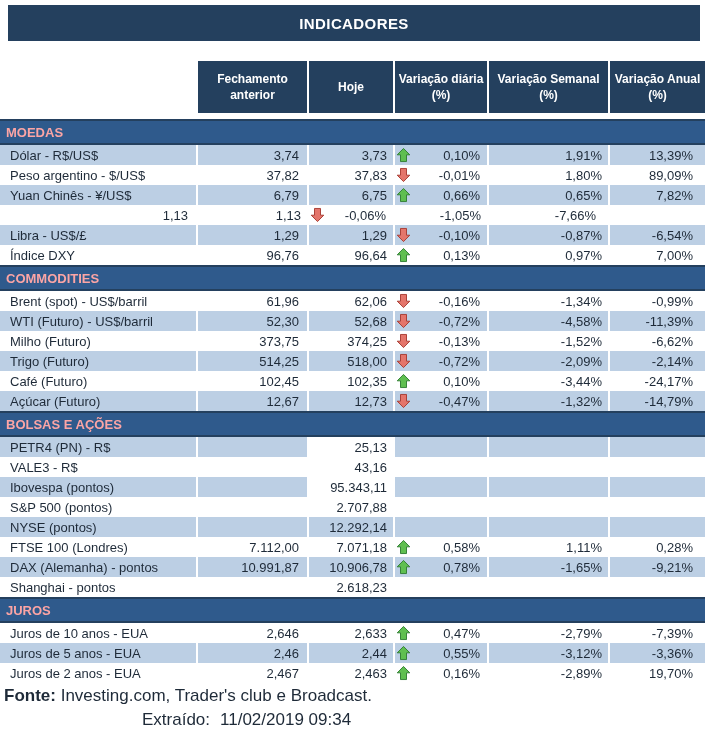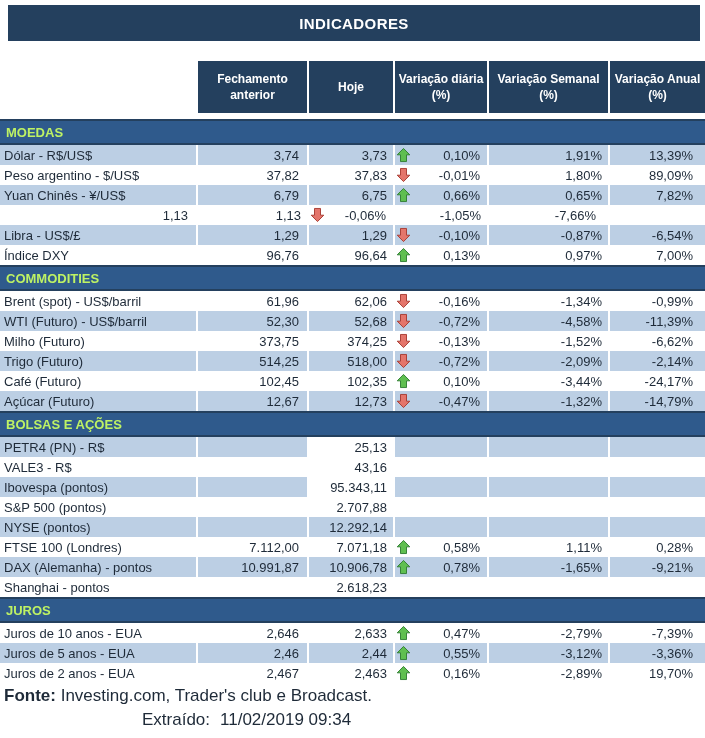--- a/index.html
+++ b/index.html
@@ -22,30 +22,30 @@
   .header-row{margin-top:20px;}
   .hcell{
     background:var(--navy);color:#fff;font-weight:bold;font-size:12px;
     height:52px;display:flex;align-items:center;justify-content:center;
     text-align:center;line-height:1.35;padding:0 3px;box-sizing:border-box;
   }
   .hcell.empty{background:transparent;}
   .section-bar{
     height:22px;background:var(--secblue);
     border-top:2px solid var(--navy);border-bottom:2px solid var(--navy);
-    color:#bef264;font-weight:bold;font-size:13px;
+    color:#fca5a5;font-weight:bold;font-size:13px;
     display:flex;align-items:center;padding-left:6px;
   }
   .section.first{margin-top:6px;}
   .row{height:20px;}
   .cell{
     font-size:13px;display:flex;align-items:center;
     box-sizing:border-box;overflow:hidden;white-space:nowrap;
   }
-  .c-label{padding-left:4px;}
+  .c-label{padding-left:10px;}
   .num{justify-content:flex-end;padding-right:8px;}
   .c-fech{padding-right:6px;}
   .c-diaria{position:relative;justify-content:flex-end;padding-right:7px;padding-left:32px;}
   .c-semanal{padding-right:6px;}
   .c-anual{padding-right:12px;}
   .arrow-wrap{
     position:absolute;left:1px;top:50%;transform:translateY(-50%);
     width:15px;height:15px;display:flex;align-items:center;justify-content:center;
   }
   .s-odd  .row:nth-child(odd)  .cell{background:var(--band);}

